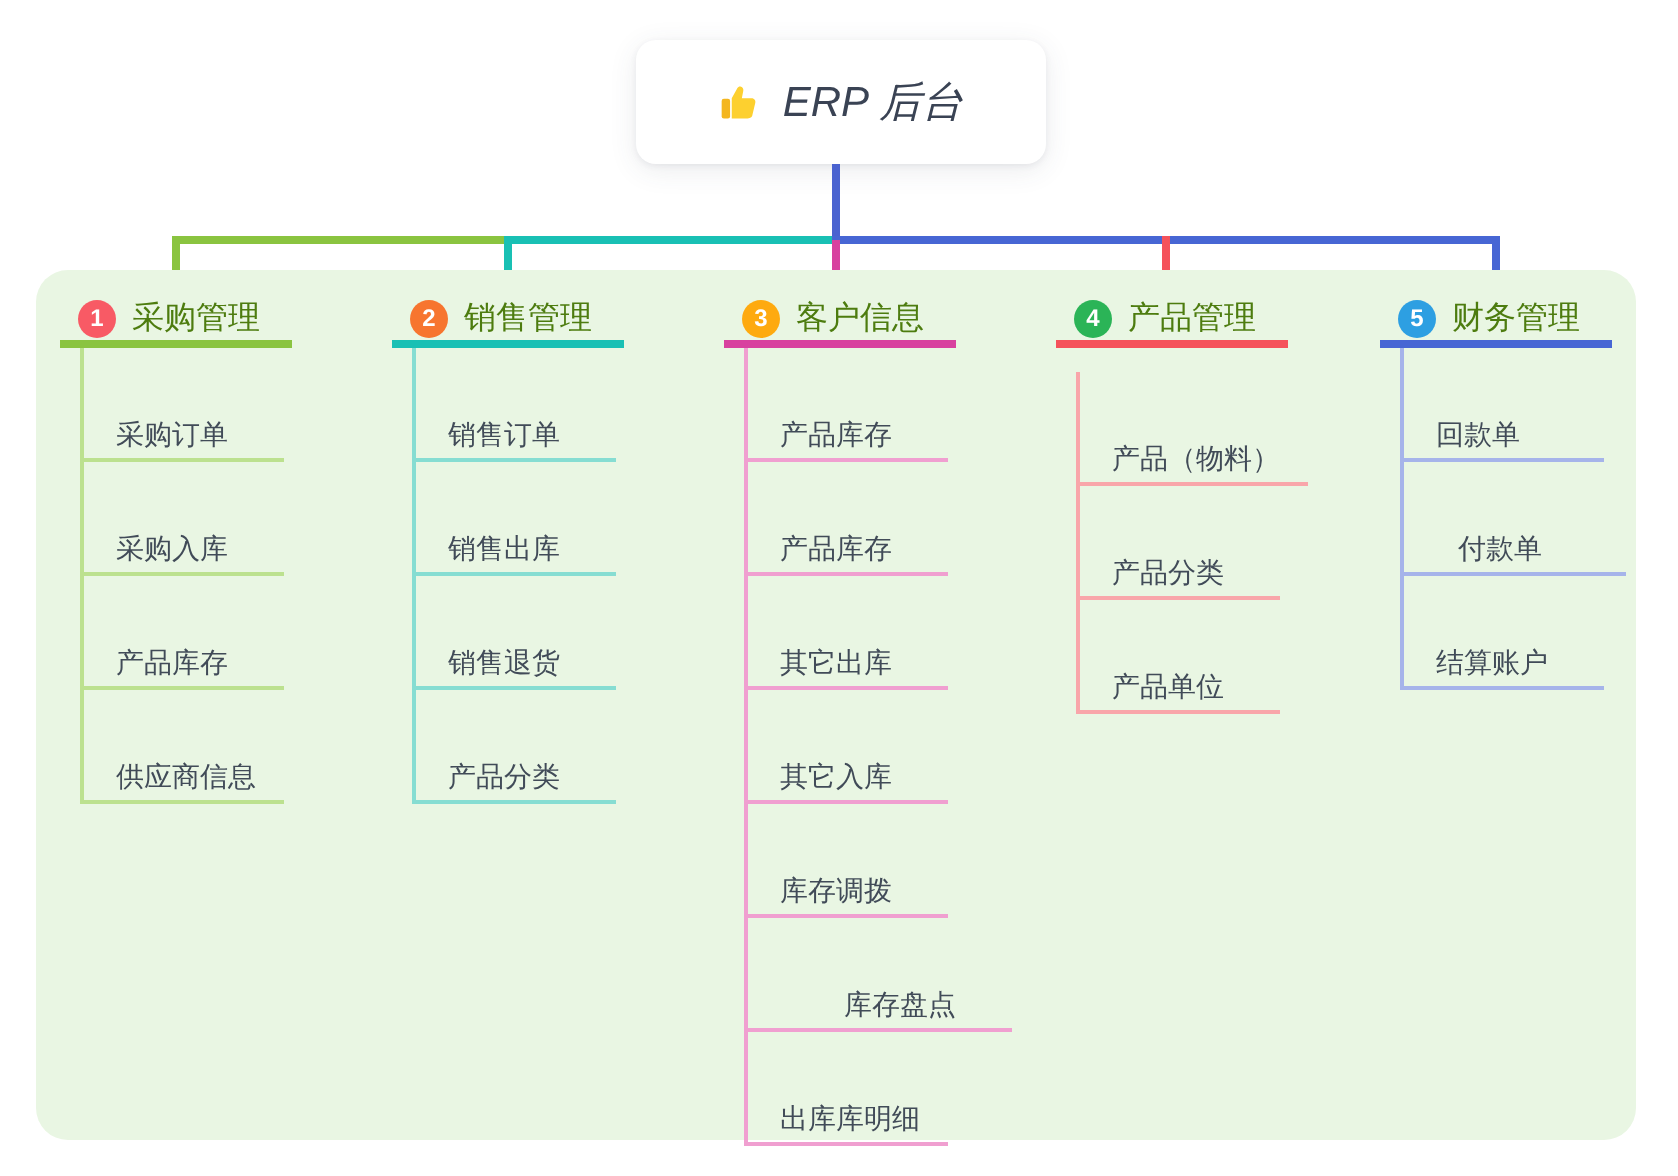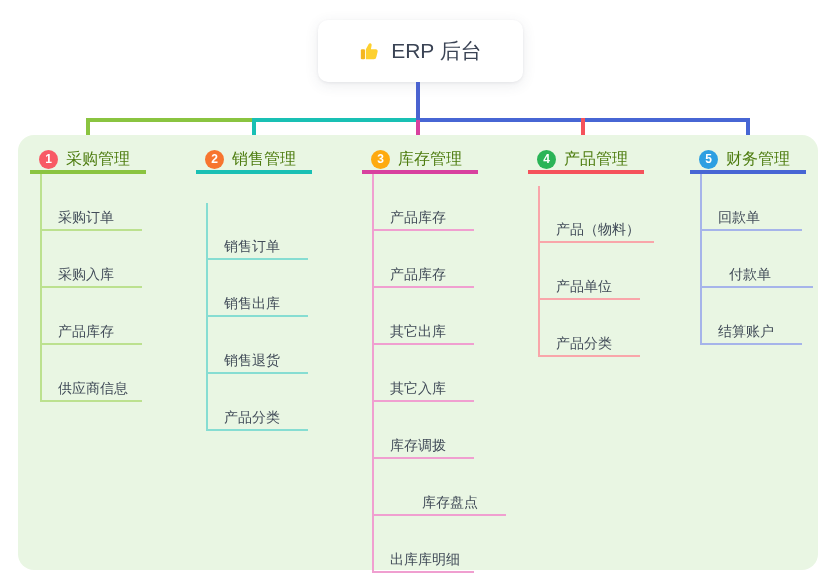--- a/index.html
+++ b/index.html
@@ -49,21 +49,21 @@
     font-size:14px;line-height:20px;color:#414b58;
     white-space:nowrap;cursor:pointer;
   }
   .child:first-child{}
 </style>
 </head>
 <body>
 
 <div id="stage">
 
-  <div class="root-node" style="color: rgb(58, 67, 84);">
+  <div class="root-node" style="color: rgb(58, 67, 84); font-style: italic;">
     <span class="root-icon">
       <svg width="22" height="22" viewBox="0 0 24 24" aria-hidden="true">
         <rect class="emoji-shade" x="2" y="10.2" width="4.6" height="10.8" rx="1.2" fill="#f4b61f"></rect>
         <path class="emoji-main" fill="#fdd02f" d="M7.5 21V10l3.1-5.6c.32-.58.95-.95 1.62-.86 1.1.14 1.8 1.2 1.58 2.28L13 10h5.4c1.3 0 2.25 1.2 1.95 2.45l-1.43 6A2.8 2.8 0 0 1 16.2 21z"></path>
       </svg>
     </span>
     <span>ERP 后台</span>
   </div>
 
   <div class="line stem" style="background: rgb(74, 99, 208);"></div>
@@ -87,51 +87,51 @@
           <div class="child" style="border-bottom-color: rgb(188, 225, 143);">采购入库</div>
           <div class="child" style="border-bottom-color: rgb(188, 225, 143);">产品库存</div>
           <div class="child" style="border-bottom-color: rgb(188, 225, 143);">供应商信息</div>
         </div>
       </div>
       <div class="branch" style="left: 178px;">
         <div class="branch-title" style="border-bottom-color: rgb(25, 192, 180);">
           <span class="badge" style="background: rgb(247, 117, 47);">2</span>
           <span class="branch-label">销售管理</span>
         </div>
-        <div class="children" style="border-left-color: rgb(134, 221, 210); margin-top: 29px;">
+        <div class="children" style="border-left-color: rgb(134, 221, 210);">
           <div class="child" style="border-bottom-color: rgb(134, 221, 210);">销售订单</div>
           <div class="child" style="border-bottom-color: rgb(134, 221, 210);">销售出库</div>
           <div class="child" style="border-bottom-color: rgb(134, 221, 210);">销售退货</div>
           <div class="child" style="border-bottom-color: rgb(134, 221, 210);">产品分类</div>
         </div>
       </div>
       <div class="branch" style="left: 344px;">
         <div class="branch-title" style="border-bottom-color: rgb(216, 65, 159);">
           <span class="badge" style="background: rgb(254, 170, 15);">3</span>
-          <span class="branch-label">库存管理</span>
+          <span class="branch-label">客户信息</span>
         </div>
         <div class="children" style="border-left-color: rgb(240, 159, 208);">
           <div class="child" style="border-bottom-color: rgb(240, 159, 208);">产品库存</div>
           <div class="child" style="border-bottom-color: rgb(240, 159, 208);">产品库存</div>
           <div class="child" style="border-bottom-color: rgb(240, 159, 208);">其它出库</div>
           <div class="child" style="border-bottom-color: rgb(240, 159, 208);">其它入库</div>
           <div class="child" style="border-bottom-color: rgb(240, 159, 208);">库存调拨</div>
           <div class="child" style="border-bottom-color: rgb(240, 159, 208); padding-left: 48px;">库存盘点</div>
           <div class="child" style="border-bottom-color: rgb(240, 159, 208);">出库库明细</div>
         </div>
       </div>
       <div class="branch" style="left: 510px;">
         <div class="branch-title" style="border-bottom-color: rgb(245, 82, 91);">
           <span class="badge" style="background: rgb(43, 180, 87);">4</span>
           <span class="branch-label">产品管理</span>
         </div>
         <div class="children" style="border-left-color: rgb(249, 166, 170); margin-top: 12px;">
           <div class="child" style="border-bottom-color: rgb(249, 166, 170);">产品（物料）</div>
+          <div class="child" style="border-bottom-color: rgb(249, 166, 170);">产品分类</div>
           <div class="child" style="border-bottom-color: rgb(249, 166, 170);">产品单位</div>
-          <div class="child" style="border-bottom-color: rgb(249, 166, 170);">产品分类</div>
         </div>
       </div>
       <div class="branch" style="left: 672px;">
         <div class="branch-title" style="border-bottom-color: rgb(71, 102, 212);">
           <span class="badge" style="background: rgb(45, 159, 226);">5</span>
           <span class="branch-label">财务管理</span>
         </div>
         <div class="children" style="border-left-color: rgb(166, 180, 234);">
           <div class="child" style="border-bottom-color: rgb(166, 180, 234);">回款单</div>
           <div class="child" style="border-bottom-color: rgb(166, 180, 234); padding-left: 27px;">付款单</div>

